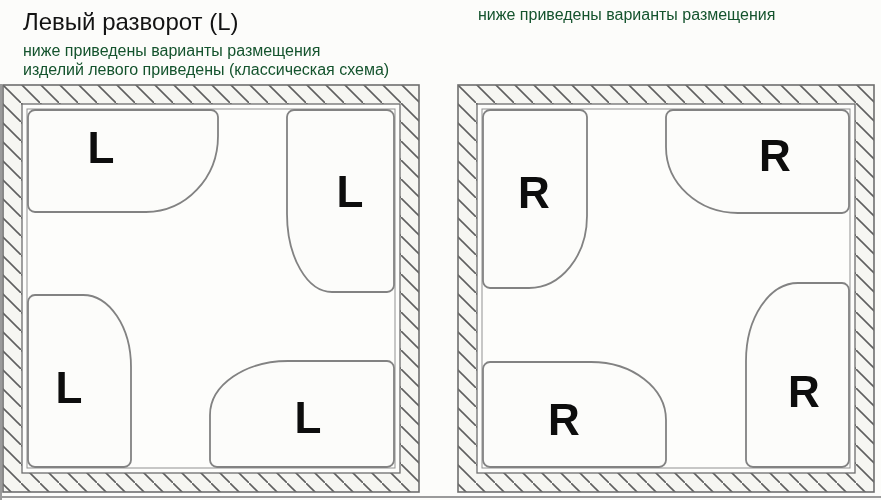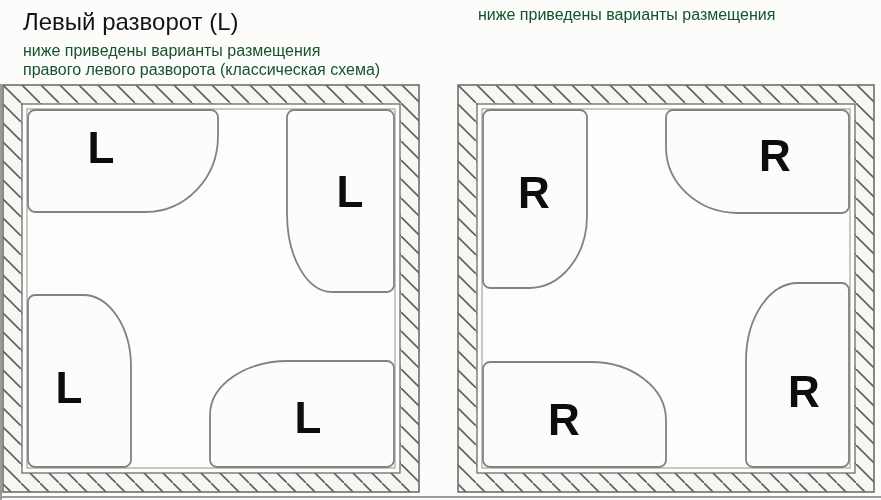--- a/index.html
+++ b/index.html
@@ -25,21 +25,21 @@
   #edge-left{left:0;top:84px;width:2px;height:416px;}
   #edge-bottom{left:0;top:496px;width:881px;height:2px;}
 </style>
 </head>
 <body>
 
 <div class="panel" style="left:3px">
   <div class="panel-title">Левый разворот (L)</div>
   <div class="panel-sub">
     <div>ниже приведены варианты размещения</div>
-    <div>правого левого разворота (классическая схема)</div>
+    <div>изделий левого приведены (классическая схема)</div>
   </div>
   <svg class="room-svg" width="418" height="409" viewBox="0 0 418 409">
       <defs>
         <pattern id="hatch0" patternUnits="userSpaceOnUse" width="19" height="19">
           <rect x="0" y="0" width="19" height="19" fill="#f6f6f2"></rect>
           <path d="M-3,-3 L22,22" stroke="#5f5f5f" stroke-width="1.6" fill="none"></path>
         </pattern>
       </defs>
       <rect x="1" y="1" width="416" height="407" fill="url(#hatch0)" stroke="#6e6e6e" stroke-width="1.6"></rect>
       <rect x="20" y="20" width="378" height="369" fill="#fdfdfb" stroke="#6e6e6e" stroke-width="1.3"></rect>

